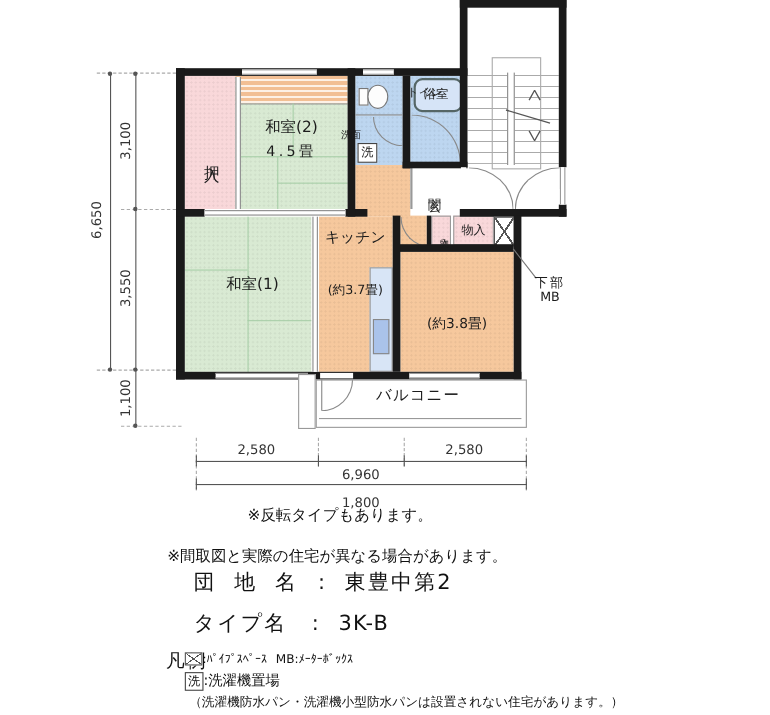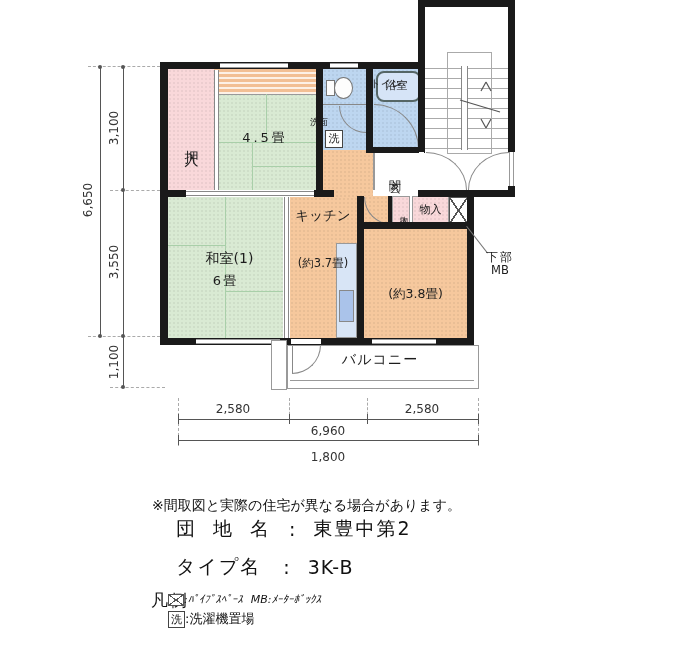--- a/index.html
+++ b/index.html
@@ -123,29 +123,29 @@
   <div class="win-v" style="left:509px;top:152px;width:3px;height:34px;"></div>
   <div class="gap" style="left:419px;top:152px;width:5px;height:36px;"></div>
 
   <div class="abs" style="left:287px;top:345px;width:190px;height:42px;border:1px solid #999;"></div>
   <div class="abs" style="left:290px;top:380px;width:184px;height:1px;background:#999;"></div>
   <div class="abs" style="left:271px;top:340px;width:14px;height:48px;background:#fff;border:1px solid #999;"></div>
 
   <div class="abs" style="left:467px;top:226px;width:34px;height:1px;background:#777;transform:rotate(52deg);transform-origin:left top;"></div>
 
   <div class="lbl vtext" style="left:181px;top:111px;width:20px;height:60px;font-size:14px;">押入</div>
+  <div class="lbl" style="left:214px;top:107px;width:102px;font-size:14px;">和室(2)</div>
   <div class="lbl" style="left:214px;top:129px;width:102px;font-size:13px;letter-spacing:3px;">4.5畳</div>
   <div class="lbl" style="left:334px;top:77px;width:32px;font-size:10.5px;padding-left:36px;">トイレ</div>
   <div class="lbl" style="left:376px;top:78px;width:41px;font-size:11px;">浴室</div>
   <div class="lbl" style="left:307px;top:116px;width:24px;font-size:9px;">洗面</div>
   <div class="lbl vtext" style="left:387px;top:152px;width:16px;height:38px;font-size:12px;letter-spacing:0;">玄関</div>
   <div class="lbl vtext" style="left:394px;top:197px;width:14px;height:26px;font-size:8px;letter-spacing:0;">物入</div>
   <div class="lbl" style="left:412px;top:202px;width:37px;font-size:11px;">物入</div>
   <div class="lbl" style="left:168px;top:250px;width:123px;font-size:14px;">和室(1)</div>
-  <div class="lbl" style="left:168px;top:272px;width:115px;font-size:13px;letter-spacing:2px;">6畳</div>
   <div class="lbl" style="left:283px;top:207px;width:80px;font-size:13.5px;">キッチン</div>
   <div class="lbl" style="left:276px;top:228px;width:94px;font-size:11.5px;margin-top:28px;">(約3.7畳)</div>
   <div class="lbl" style="left:358px;top:286px;width:115px;font-size:12.5px;">(約3.8畳)</div>
   <div class="lbl" style="left:482px;top:249px;width:36px;font-size:12px;letter-spacing:2px;">下部</div>
   <div class="lbl" style="left:482px;top:263px;width:36px;font-size:11.5px;">MB</div>
   <div class="lbl" style="left:330px;top:351px;width:100px;font-size:14px;letter-spacing:1px;">バルコニー</div>
 
   <div class="dimext-h" style="left:88px;top:66px;width:72px;"></div>
   <div class="dimext-h" style="left:110px;top:190px;width:50px;"></div>
   <div class="dimext-h" style="left:88px;top:336px;width:72px;"></div>
@@ -173,38 +173,40 @@
   <div class="dimtick" style="left:367px;top:414px;"></div>
   <div class="dimtick" style="left:478px;top:414px;"></div>
   <div class="dimtext" style="left:193px;top:402px;width:80px;">2,580</div>
   <div class="dimtext" style="left:288px;top:402px;width:80px;margin-top:48px;">1,800</div>
   <div class="dimtext" style="left:382px;top:402px;width:80px;">2,580</div>
   <div class="dimline" style="left:178px;top:440px;width:301px;height:1px;"></div>
   <div class="dimtick" style="left:178px;top:435px;"></div>
   <div class="dimtick" style="left:478px;top:435px;"></div>
   <div class="dimtext" style="left:288px;top:424px;width:80px;">6,960</div>
 
+  <div class="note" style="left:225px;top:460px;">※反転タイプもあります。</div>
   <div class="note" style="left:152px;top:497px;">※間取図と実際の住宅が異なる場合があります。</div>
 
   <div class="bigline" style="left:176px;top:516px;">
     <span style="letter-spacing:6px;">団 地 名</span>
     <span style="margin:0 18px 0 14px;">:</span>
     <span style="letter-spacing:2px;">東豊中第2</span>
   </div>
   <div class="bigline" style="left:176px;top:554px;">
     <span style="letter-spacing:2px;">タイプ名</span>
     <span style="margin:0 18px 0 22px;">:</span>
     <span style="letter-spacing:1px;">3K-B</span>
   </div>
 
   <div class="abs" style="left:120px;top:589px;font-size:17px;letter-spacing:2px;color:#111;margin-left:31px;">凡例</div>
-  <div class="abs legend-small" style="left:168px;top:593px;display:flex;align-items:center;white-space:nowrap;font-style:italic;">
+  <div class="abs legend-small" style="left:168px;top:593px;display:flex;white-space:nowrap;">
     <span class="xbox" style="position:relative;display:inline-block;width:14px;height:10px;"></span>
     <span>:ﾊﾟｲﾌﾟｽﾍﾟｰｽ</span>
     <span style="width:8px;"></span>
     <span>MB:ﾒｰﾀｰﾎﾞｯｸｽ</span>
   </div>
   <div class="abs" style="left:168px;top:610px;display:flex;align-items:center;white-space:nowrap;color:#111;">
     <span style="display:inline-block;width:15px;height:15px;border:1px solid #444;font-size:11px;line-height:15px;text-align:center;">洗</span>
     <span style="font-size:13px;">:洗濯機置場</span>
   </div>
+  <div class="abs" style="left:172px;top:631px;font-size:11.5px;color:#111;white-space:nowrap;">（洗濯機防水パン・洗濯機小型防水パンは設置されない住宅があります。）</div>
 
 </div>
 
 </body></html>

